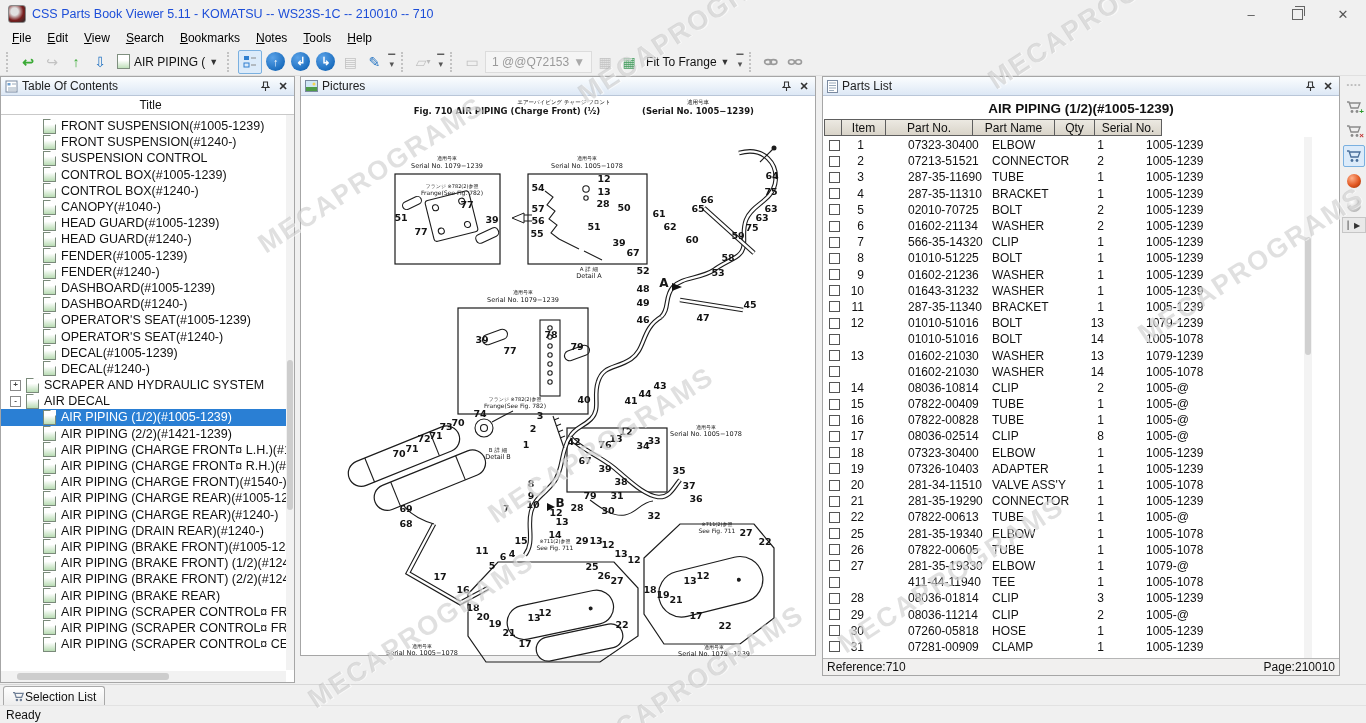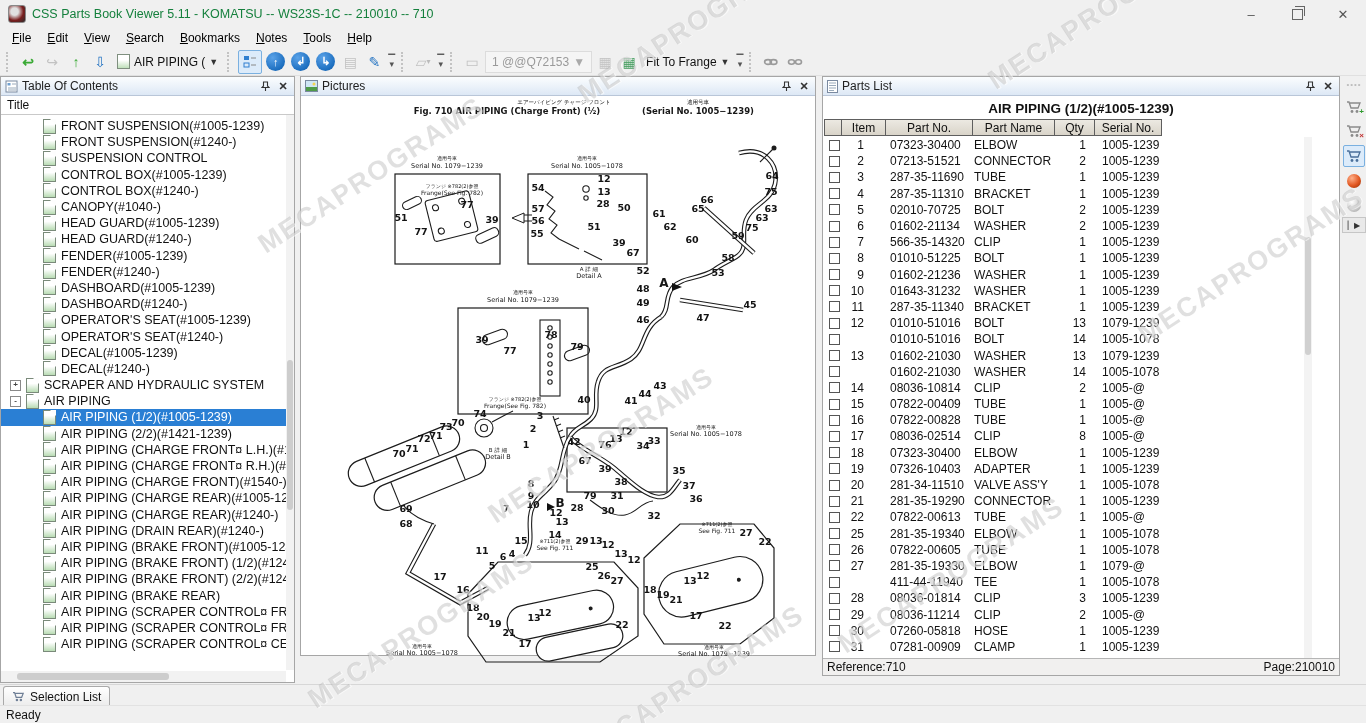--- a/index.html
+++ b/index.html
@@ -3,21 +3,21 @@
 <meta charset="utf-8">
 <style>
   html,body{margin:0;padding:0;}
   body{width:1366px;height:723px;overflow:hidden;position:relative;background:#f0f0f0;
        font-family:"Liberation Sans",sans-serif;font-size:12px;color:#111;-webkit-font-smoothing:antialiased;}
   #app{position:absolute;inset:0;}
   
   #titlebar{position:absolute;left:0;top:0;width:1366px;height:28px;background:#f0f0f0;display:flex;align-items:center;}
   .app-ico{width:16px;height:16px;margin:0 6px 0 8px;border-radius:3px;
            background:radial-gradient(circle at 35% 35%,#e0e0e0 25%,#7a1f1f 60%,#2b2b2b);border:1px solid #888;}
-  #window-title{color:#15803d;font-size:12.5px;}
+  #window-title{color:#1d4ed8;font-size:12.5px;}
   .wbtns{margin-left:auto;display:flex;height:28px;}
   .wbtn{width:46px;height:28px;display:flex;align-items:center;justify-content:center;color:#555;font-size:13px;}
   .glyph-restore{width:9px;height:9px;border:1px solid #666;position:relative;background:#f0f0f0;}
   .glyph-restore::before{content:"";position:absolute;left:2px;top:-4px;width:9px;height:9px;border:1px solid #666;border-bottom:none;border-left:none;}
   
   #menubar{position:absolute;left:0;top:28px;width:1366px;height:20px;background:#f0f0f0;display:flex;align-items:center;padding-left:4px;box-sizing:border-box;}
   .menu-item{padding:2px 8px;color:#000;}
   
   #toolbar{position:absolute;left:0;top:48px;width:1366px;height:28px;background:#f0f0f0;border-bottom:1px solid #e0e0e0;
            display:flex;align-items:center;gap:2px;padding-left:3px;box-sizing:border-box;}
@@ -34,21 +34,21 @@
   .mini-doc{width:11px;height:13px;background:linear-gradient(#fff 40%,#bfe0ba);border:1px solid #7f8f7f;}
   .page-field{display:flex;align-items:center;gap:4px;height:20px;padding:0 6px;background:#f5f5f5;border:1px solid #dcdcdc;color:#9a9a9a;text-align:center;}
   .ovf{font-size:9px;color:#555;display:flex;flex-direction:column;line-height:5px;align-items:center;margin:0 1px;}
   .chain-svg ellipse{stroke:#9a9a9a;fill:none;stroke-width:1.6;}
   
   .panel{position:absolute;background:#fff;border:1px solid #a6a6a6;box-sizing:border-box;}
   .phead{height:18px;background:linear-gradient(#fbfdfe,#dde8f5);border-bottom:1px solid #b9c6d8;display:flex;align-items:center;padding:0 4px;gap:4px;}
   .phead .ptitle{flex:1;font-size:12px;color:#222;}
   .pin-btn,.x-btn{width:14px;height:14px;display:flex;align-items:center;justify-content:center;color:#333;font-size:11px;font-weight:bold;}
   #toc{left:0;top:76px;width:295px;height:607px;}
-  #toc-colhead{height:18px;border-bottom:1px solid #c9c9c9;display:flex;align-items:center;padding-left:6px;background:#fff;}
+  #toc-colhead{height:18px;border-bottom:1px solid #c9c9c9;display:flex;align-items:center;padding-left:6px;background:#fff;justify-content:center;}
   #toc-list{position:absolute;left:0;top:38px;right:8px;bottom:12px;overflow:hidden;padding-top:3px;}
   .trow{height:16.2px;display:flex;align-items:center;white-space:nowrap;}
   .trow .exp{width:9px;height:9px;border:1px solid #898989;background:#fff;font:bold 8px/8px "Liberation Sans",sans-serif;text-align:center;color:#444;margin-left:9px;margin-right:5px;flex:none;}
   .trow.lvl1 .doc{margin-left:0;}
   .trow.lvl2 .doc{margin-left:42px;}
   .doc{width:11px;height:13px;background:linear-gradient(#fff 35%,#b9dcb4);border:1px solid #7a8a7a;position:relative;margin-right:5px;flex:none;}
   .doc::after{content:"";position:absolute;right:-1px;top:-1px;border:3px solid;border-color:#fdfdfd #fdfdfd transparent transparent;}
   .trow span{font-size:12.5px;}
   .trow.sel{background:var(--selection);color:#fff;}
   .vsb{position:absolute;top:38px;right:0;width:8px;bottom:12px;background:#f2f2f2;}
@@ -58,42 +58,42 @@
   #pictures{left:300px;top:76px;width:516px;height:580px;}
   #diagram{position:absolute;left:1px;top:19px;}
   #parts{left:822px;top:76px;width:518px;height:600px;}
   #parts-caption{height:24px;display:flex;align-items:center;justify-content:center;font-weight:bold;font-size:13.5px;}
   #parts-headrow{position:absolute;left:2px;top:42px;display:flex;height:17px;}
   .hcell{border:1px solid #5e5e5e;margin-left:-1px;background:linear-gradient(#ece9e2,#d9d4c9);display:flex;align-items:center;justify-content:center;font-size:12px;}
   #parts-body{position:absolute;left:0;top:60px;width:481px;height:524px;overflow:hidden;}
   .prow{height:16.2px;display:flex;align-items:center;}
   .prow .cb{width:9px;height:9px;border:1px solid #555;background:#fff;margin-left:6px;flex:none;}
   .prow .c-item{width:24px;text-align:right;flex:none;}
-  .prow .c-pn{width:84px;margin-left:26px;flex:none;}
+  .prow .c-pn{width:84px;margin-left:44px;flex:none;}
   .prow .c-nm{width:88px;flex:none;}
   .prow .c-q{width:24px;text-align:right;flex:none;}
-  .prow .c-sn{margin-left:16px;flex:none;}
+  .prow .c-sn{margin-left:42px;flex:none;}
   #parts-vsb{position:absolute;left:481px;top:60px;width:8px;height:524px;background:#f3f3f3;}
   #parts-vsb .thumb{position:absolute;left:1px;right:1px;top:100px;height:118px;background:#d0d0d0;border-radius:3px;}
   #parts-footer{position:absolute;left:0;bottom:0;width:100%;height:17px;background:#f1f0ef;border-top:1px solid #b5b5b5;
                 display:flex;align-items:center;justify-content:space-between;padding:0 4px;box-sizing:border-box;}
   
   #side-toolbar{position:absolute;left:1342px;top:76px;width:24px;height:607px;background:#f0f0f0;display:flex;flex-direction:column;align-items:center;}
   .dots{margin:4px 0 6px;color:#bdbdbd;font-size:8px;letter-spacing:1px;}
   .sbtn{width:20px;height:20px;margin:2px 0;display:flex;align-items:center;justify-content:center;position:relative;border-radius:2px;}
   .sbtn.active{border:1px solid #7ab0e0;background:#dcebfa;}
   .sbtn .ovl{position:absolute;right:0px;bottom:1px;font-size:8px;font-weight:bold;}
   .ball{width:14px;height:14px;border-radius:50%;}
   .ball.red{background:radial-gradient(circle at 35% 30%,#ffb08a,#e25822 55%,#8f2b00);}
   .ball.gray{background:radial-gradient(circle at 35% 30%,#fff,#cfcfcf 55%,#9a9a9a);}
   .expander{width:22px;height:14px;background:#e9e9e9;border:1px solid #c6c6c6;font-size:8px;display:flex;align-items:center;justify-content:center;color:#333;}
   
   #tabbar{position:absolute;left:0;top:684px;width:1366px;height:21px;background:#f0f0f0;border-top:1px solid #d7d7d7;}
   #selection-tab{position:absolute;left:3px;top:1px;height:19px;padding:0 8px;background:linear-gradient(#fff,#ececec);
-                 border:1px solid #a9a9a9;border-bottom:none;border-radius:3px 3px 0 0;display:flex;align-items:center;gap:5px;font-size:12px;}
+                 border:1px solid #a9a9a9;border-bottom:none;border-radius:3px 3px 0 0;display:flex;align-items:center;font-size:12px;}
   #statusbar{position:absolute;left:0;top:705px;width:1366px;height:18px;background:#f0f0f0;border-top:1px solid #e2e2e2;display:flex;align-items:center;padding-left:6px;box-sizing:border-box;}
   
   .wm{position:absolute;font-weight:bold;font-size:27px;color:rgba(165,165,165,.34);transform:rotate(-33deg);
       text-shadow:1px 1px 0 rgba(255,255,255,.6);pointer-events:none;letter-spacing:2px;z-index:50;}
   
   #diagram text.co{font:bold 9.5px "DejaVu Sans",sans-serif;fill:#131313;text-anchor:middle;}
   #diagram text.lb{fill:#161616;text-anchor:middle;font-family:"DejaVu Sans",sans-serif;}
   #diagram text.lb.b{font-weight:bold;}
   #diagram .ln{stroke:#1c1c1c;fill:none;stroke-width:1.1;}
   #diagram .box{stroke:#1c1c1c;fill:none;stroke-width:1.2;}
@@ -278,21 +278,21 @@
           <span>DECAL(#1240-)</span>
         </div>
         <div class="trow lvl1">
           <span class="exp">+</span>
           <span class="doc"></span>
           <span>SCRAPER AND HYDRAULIC SYSTEM</span>
         </div>
         <div class="trow lvl1">
           <span class="exp">-</span>
           <span class="doc"></span>
-          <span>AIR PIPING</span>
+          <span>AIR DECAL</span>
         </div>
         <div class="trow lvl2 sel">
           <span class="doc"></span>
           <span>AIR PIPING (1/2)(#1005-1239)</span>
         </div>
         <div class="trow lvl2">
           <span class="doc"></span>
           <span>AIR PIPING (2/2)(#1421-1239)</span>
         </div>
         <div class="trow lvl2">

